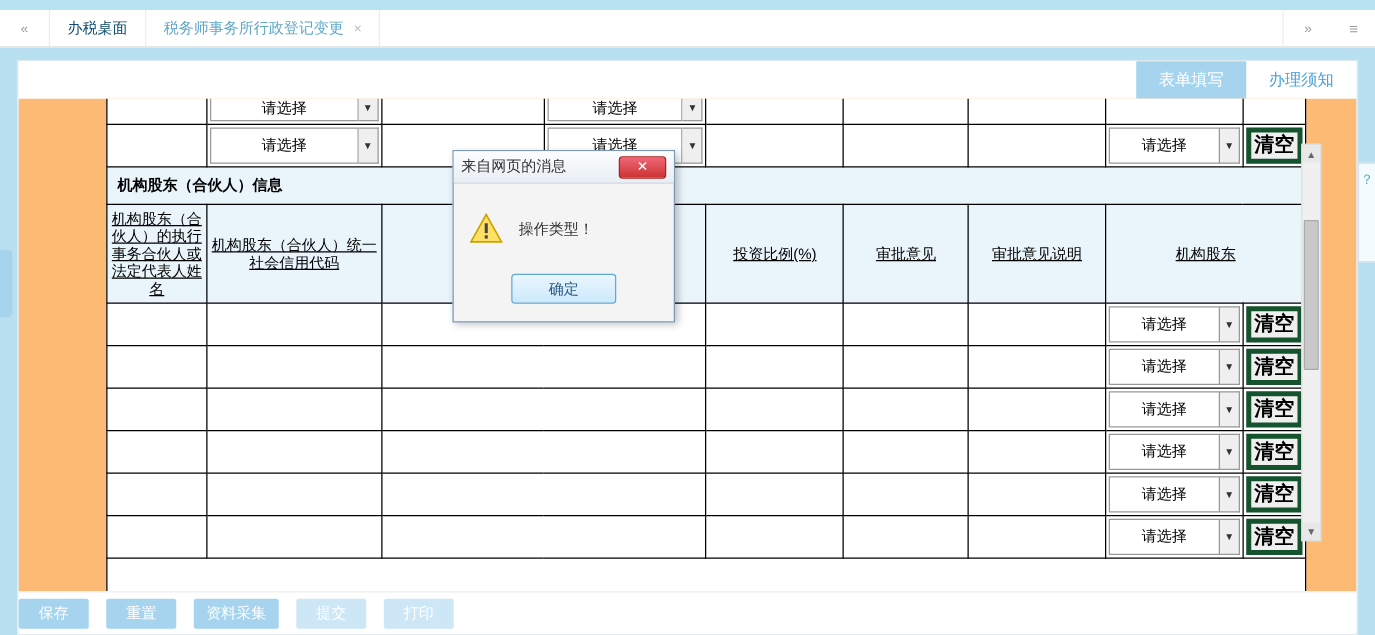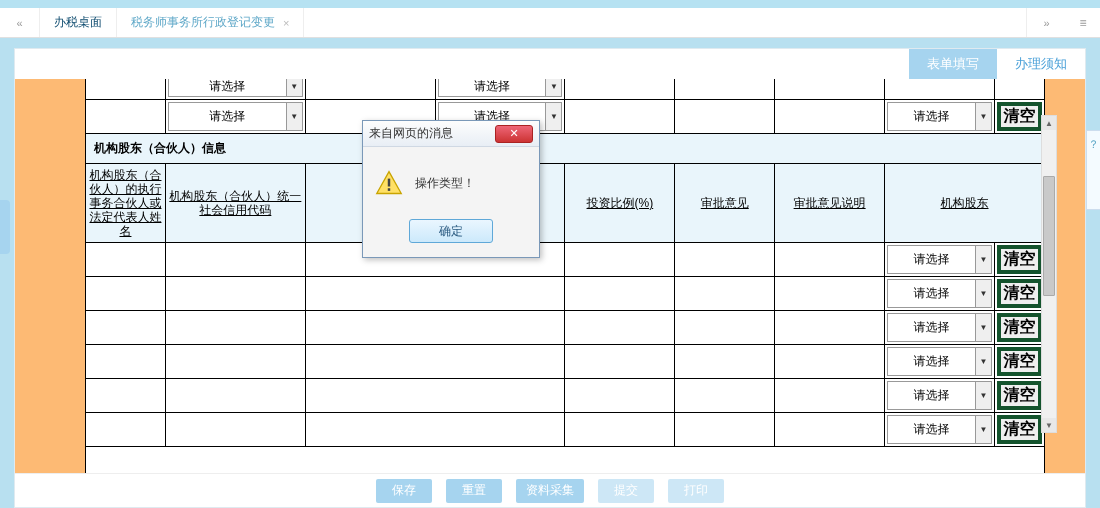--- a/index.html
+++ b/index.html
@@ -33,21 +33,21 @@
 
 .vscroll { position: absolute; right: 28px; top: 36px; bottom: 40px; width: 16px; background: #f0f0f0; border: 1px solid #ddd; }
 .vscroll .thumb { position: absolute; left: 1px; right: 1px; top: 60px; height: 120px; background: #c9c9c9; border: 1px solid #aaa; border-radius: 1px; }
 .vscroll .arr { position: absolute; left: 0; right: 0; height: 14px; display: flex; align-items: center; justify-content: center; font-size: 8px; color: #666; background: #e8e8e8; }
 .vscroll .arr.up { top: 0; }
 .vscroll .arr.down { bottom: 0; }
 
 .left-handle { position: absolute; left: 0; top: 200px; width: 10px; height: 54px; background: #a6d4ef; border-radius: 0 4px 4px 0; cursor: pointer; }
 .right-handle { position: absolute; right: 0; top: 130px; width: 14px; height: 80px; background: #f4fbff; border: 1px solid #cde; border-right: none; color: #5fa8c8; font-size: 11px; line-height: 14px; text-align: center; padding-top: 6px; cursor: pointer; }
 
-.footer { position: absolute; bottom: 0; left: 0; right: 0; height: 34px; background: #fff; display: flex; align-items: center; justify-content: center; gap: 14px; border-top: 1px solid #eee; }
+.footer { position: absolute; bottom: 0; left: 0; right: 0; height: 34px; background: #fff; display: flex; align-items: center; gap: 14px; border-top: 1px solid #eee; }
 .footer .btn { min-width: 56px; height: 24px; background: #a6d4ef; color: #fff; display: flex; align-items: center; justify-content: center; border-radius: 2px; font-size: 12px; cursor: pointer; padding: 0 10px; }
 .footer .btn.ghost { opacity: .55; }
 
 .dialog { position: absolute; left: 362px; top: 120px; width: 178px; background: #f4f4f4; border: 1px solid #7a98b8; box-shadow: 2px 2px 6px rgba(0,0,0,.25); }
 .dialog .titlebar { height: 26px; background: linear-gradient(#fdfdfd,#e8eef5); display: flex; align-items: center; padding: 0 6px; font-size: 12px; color: #333; border-bottom: 1px solid #cfd8e3; }
 .dialog .titlebar .spacer { flex: 1; }
 .dialog .titlebar .close { width: 38px; height: 18px; background: linear-gradient(#e67,#c33); border: 1px solid #a22; border-radius: 3px; color: #fff; display: flex; align-items: center; justify-content: center; font-size: 11px; cursor: pointer; }
 .dialog .body { padding: 22px 12px 14px; display: flex; align-items: center; gap: 12px; }
 .dialog .warn { width: 28px; height: 28px; position: relative; }
 .dialog .warn svg { width: 28px; height: 28px; }

